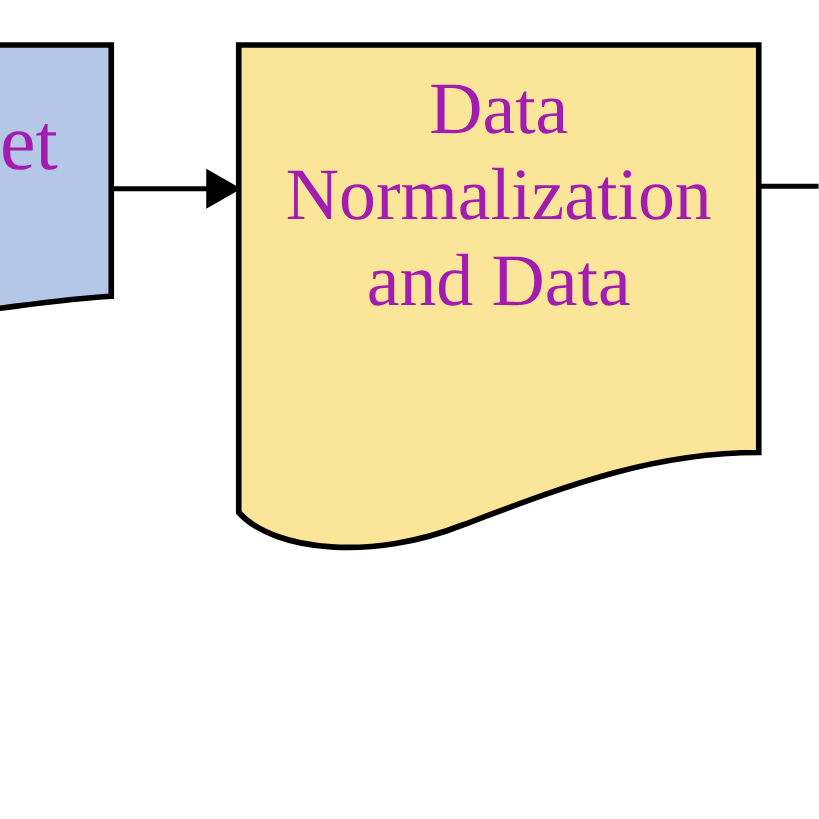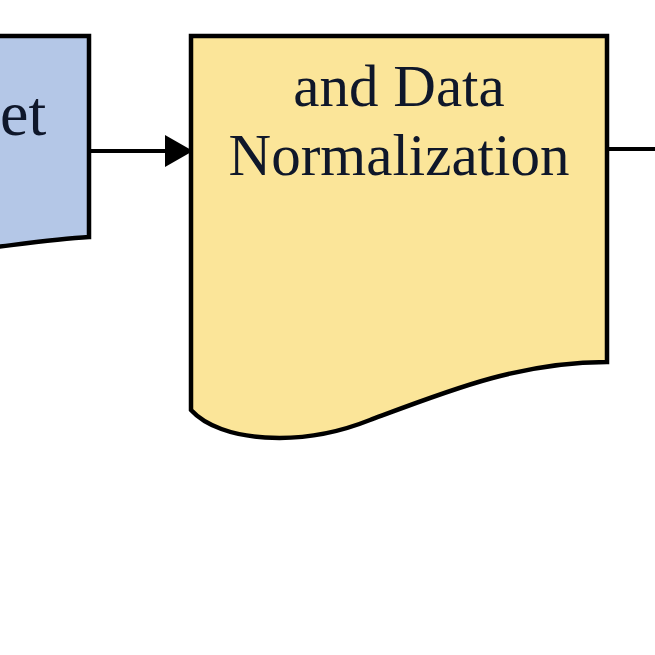--- a/index.html
+++ b/index.html
@@ -15,21 +15,21 @@
     background: #ffffff;
     font-family: "Liberation Serif", "DejaVu Serif", serif;
   }
   .shapes {
     position: absolute;
     left: 0;
     top: 0;
   }
   .node-label {
     position: absolute;
-    color: #0f172a;
+    color: #a21caf;
     text-align: center;
     line-height: 69px;
     white-space: nowrap;
   }
   .label-dataset {
     left: 0px;
     top: 79px;
     width: 92px;
     font-size: 64px;
     text-align: left;
@@ -54,17 +54,18 @@
     <polygon points="165,135 165,167 193,151" fill="#000000"></polygon>
 
     <path d="M 191 36 L 607 36 L 607 362 C 520 362 450 390 370 420 C 300 448 220 442 191 410 Z" stroke="#000000" stroke-width="4.5" fill="#fbe599"></path>
 
     <line x1="607" y1="149" x2="656" y2="149" stroke="#000000" stroke-width="4"></line>
   </svg>
 
   <div class="node-label label-dataset">et</div>
 
   <div class="node-label label-process">
+    <div>Data</div>
+    <div>Normalization</div>
     <div>and Data</div>
-    <div>Normalization</div>
   </div>
 
 </div>
 
 </body></html>

